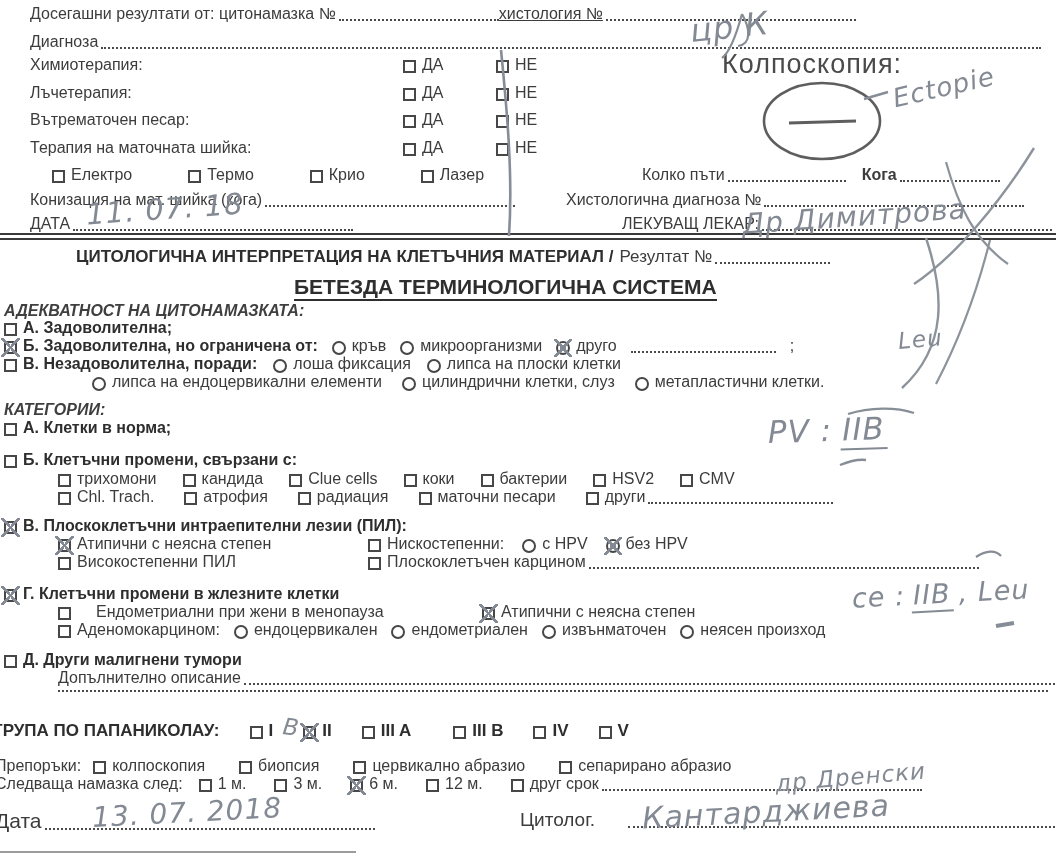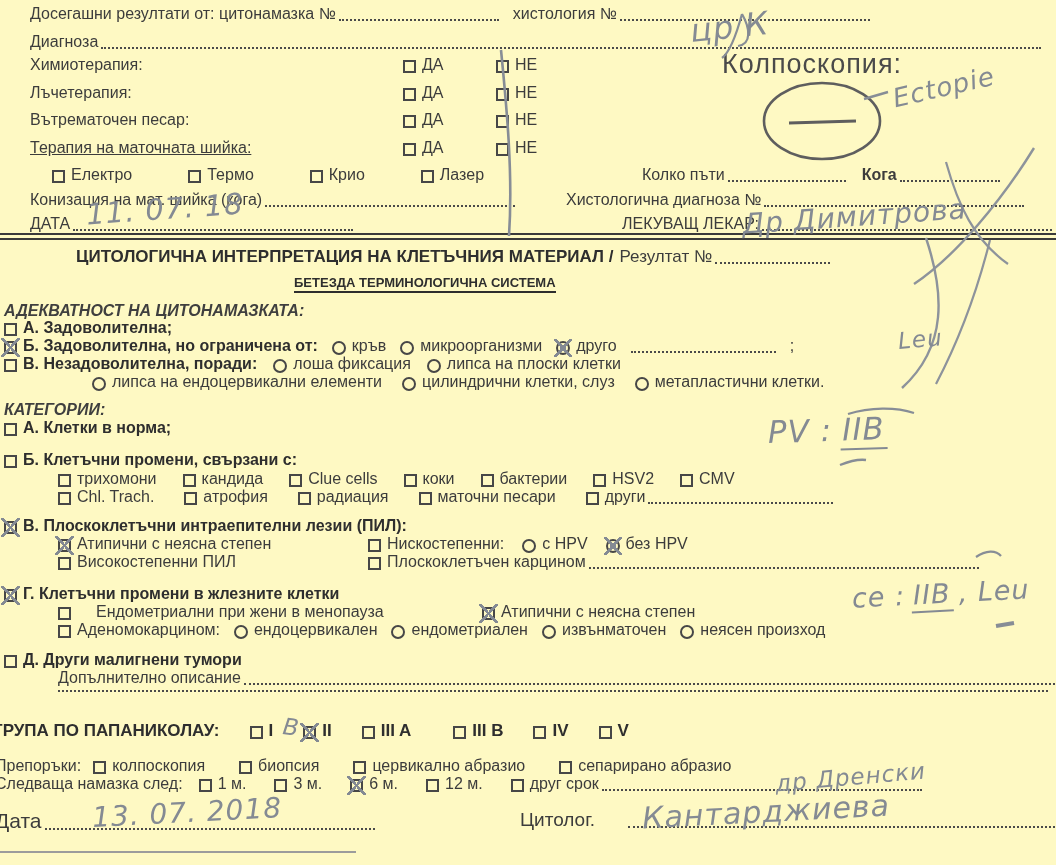--- a/index.html
+++ b/index.html
@@ -1,18 +1,18 @@
 <!DOCTYPE html>
 <html style="--pen: #848a93; --ink: #3c3c3c;"><head>
 <meta charset="utf-8">
 <style>
   :root{ --pen:#848a93; --ink:#3c3c3c; --ink-bold:#2e2e2e; --dots:#4a4a4a; }
   *{box-sizing:border-box;}
   html,body{margin:0;padding:0;background:#e9e9e9;}
-  .page{position:relative;width:1056px;height:865px;background:#fef9c3;overflow:hidden;
+  .page{position:relative;width:1056px;height:865px;background:#ffffff;overflow:hidden;
         font-family:"Liberation Sans",sans-serif;color:var(--ink);font-size:16px;}
   .line{position:absolute;display:flex;align-items:flex-end;white-space:nowrap;line-height:1.05;}
   .b{font-weight:bold;color:var(--ink-bold);}
   .it{font-style:italic;font-weight:bold;color:#3f3f3f;}
   .opt{display:flex;align-items:flex-end;}
   .cb{width:13px;height:13px;border:2px solid #474747;display:inline-block;position:relative;
       background:transparent;margin:0 6px 1px 0;flex:none;}
   .cb.checked::before{content:"";position:absolute;left:-5px;top:-5px;width:19px;height:19px;
       background:
        linear-gradient(47deg, transparent 45%, var(--pen) 45%, var(--pen) 55%, transparent 55%),
@@ -32,39 +32,39 @@
   svg.overlay{position:absolute;left:0;top:0;pointer-events:none;}
 </style>
 </head>
 <body>
 
 <div class="page">
 
   <div class="line" style="top:6px;left:30px;">
     <span>Досегашни резултати от: цитонамазка №</span>
     <span class="dots" style="width:160px;"></span>
-    <span style="margin-left:14px;">хистология №</span>
+    <span style="text-decoration:underline;">хистология №</span>
     <span class="dots" style="width:250px;"></span>
   </div>
 
   <div class="line" style="top:34px;left:30px;">
     <span>Диагноза</span>
     <span class="dots" style="width:940px;"></span>
   </div>
 
   <div class="line" style="top:57px;left:30px;">
     <span>Химиотерапия:</span>
     </div>
   <div class="line" style="top:85px;left:30px;">
     <span>Лъчетерапия:</span>
     </div>
   <div class="line" style="top:112px;left:30px;">
     <span>Вътрематочен песар:</span>
     </div>
-  <div class="line" style="top:140px;left:30px;text-decoration:underline;">
+  <div class="line" style="top:140px;left:30px;">
     <span>Терапия на маточната шийка:</span>
     </div>
 
   <div class="line" style="top:57px;left:403px;">
     <span class="cb"></span>
     <span>ДА</span>
     </div>
   <div class="line" style="top:85px;left:403px;">
     <span class="cb"></span>
     <span>ДА</span>
@@ -142,21 +142,21 @@
     <span class="dots" style="width:290px;"></span>
   </div>
 
   <div class="divider" style="top:233px;"></div>
 
   <div class="line" style="top:248px;left:76px;font-size:17px;text-align:center;">
     <span class="b">ЦИТОЛОГИЧНА ИНТЕРПРЕТАЦИЯ НА КЛЕТЪЧНИЯ МАТЕРИАЛ /</span>
     <span style="margin-left:6px;">Резултат №</span>
     <span class="dots" style="width:115px;"></span>
   </div>
-  <div class="line" style="top:276px;left:294px;font-size:13px;">
+  <div class="line" style="top:276px;left:294px;font-size:21px;">
     <span class="b subtitle">БЕТЕЗДА ТЕРМИНОЛОГИЧНА СИСТЕМА</span>
   </div>
 
   <div class="line it" style="top:303px;left:4px;">
     <span>АДЕКВАТНОСТ НА ЦИТОНАМАЗКАТА:</span>
     </div>
 
   <div class="line" style="top:320px;left:4px;">
     <span class="cb"></span>
     <span class="b">А. Задоволителна;</span>

